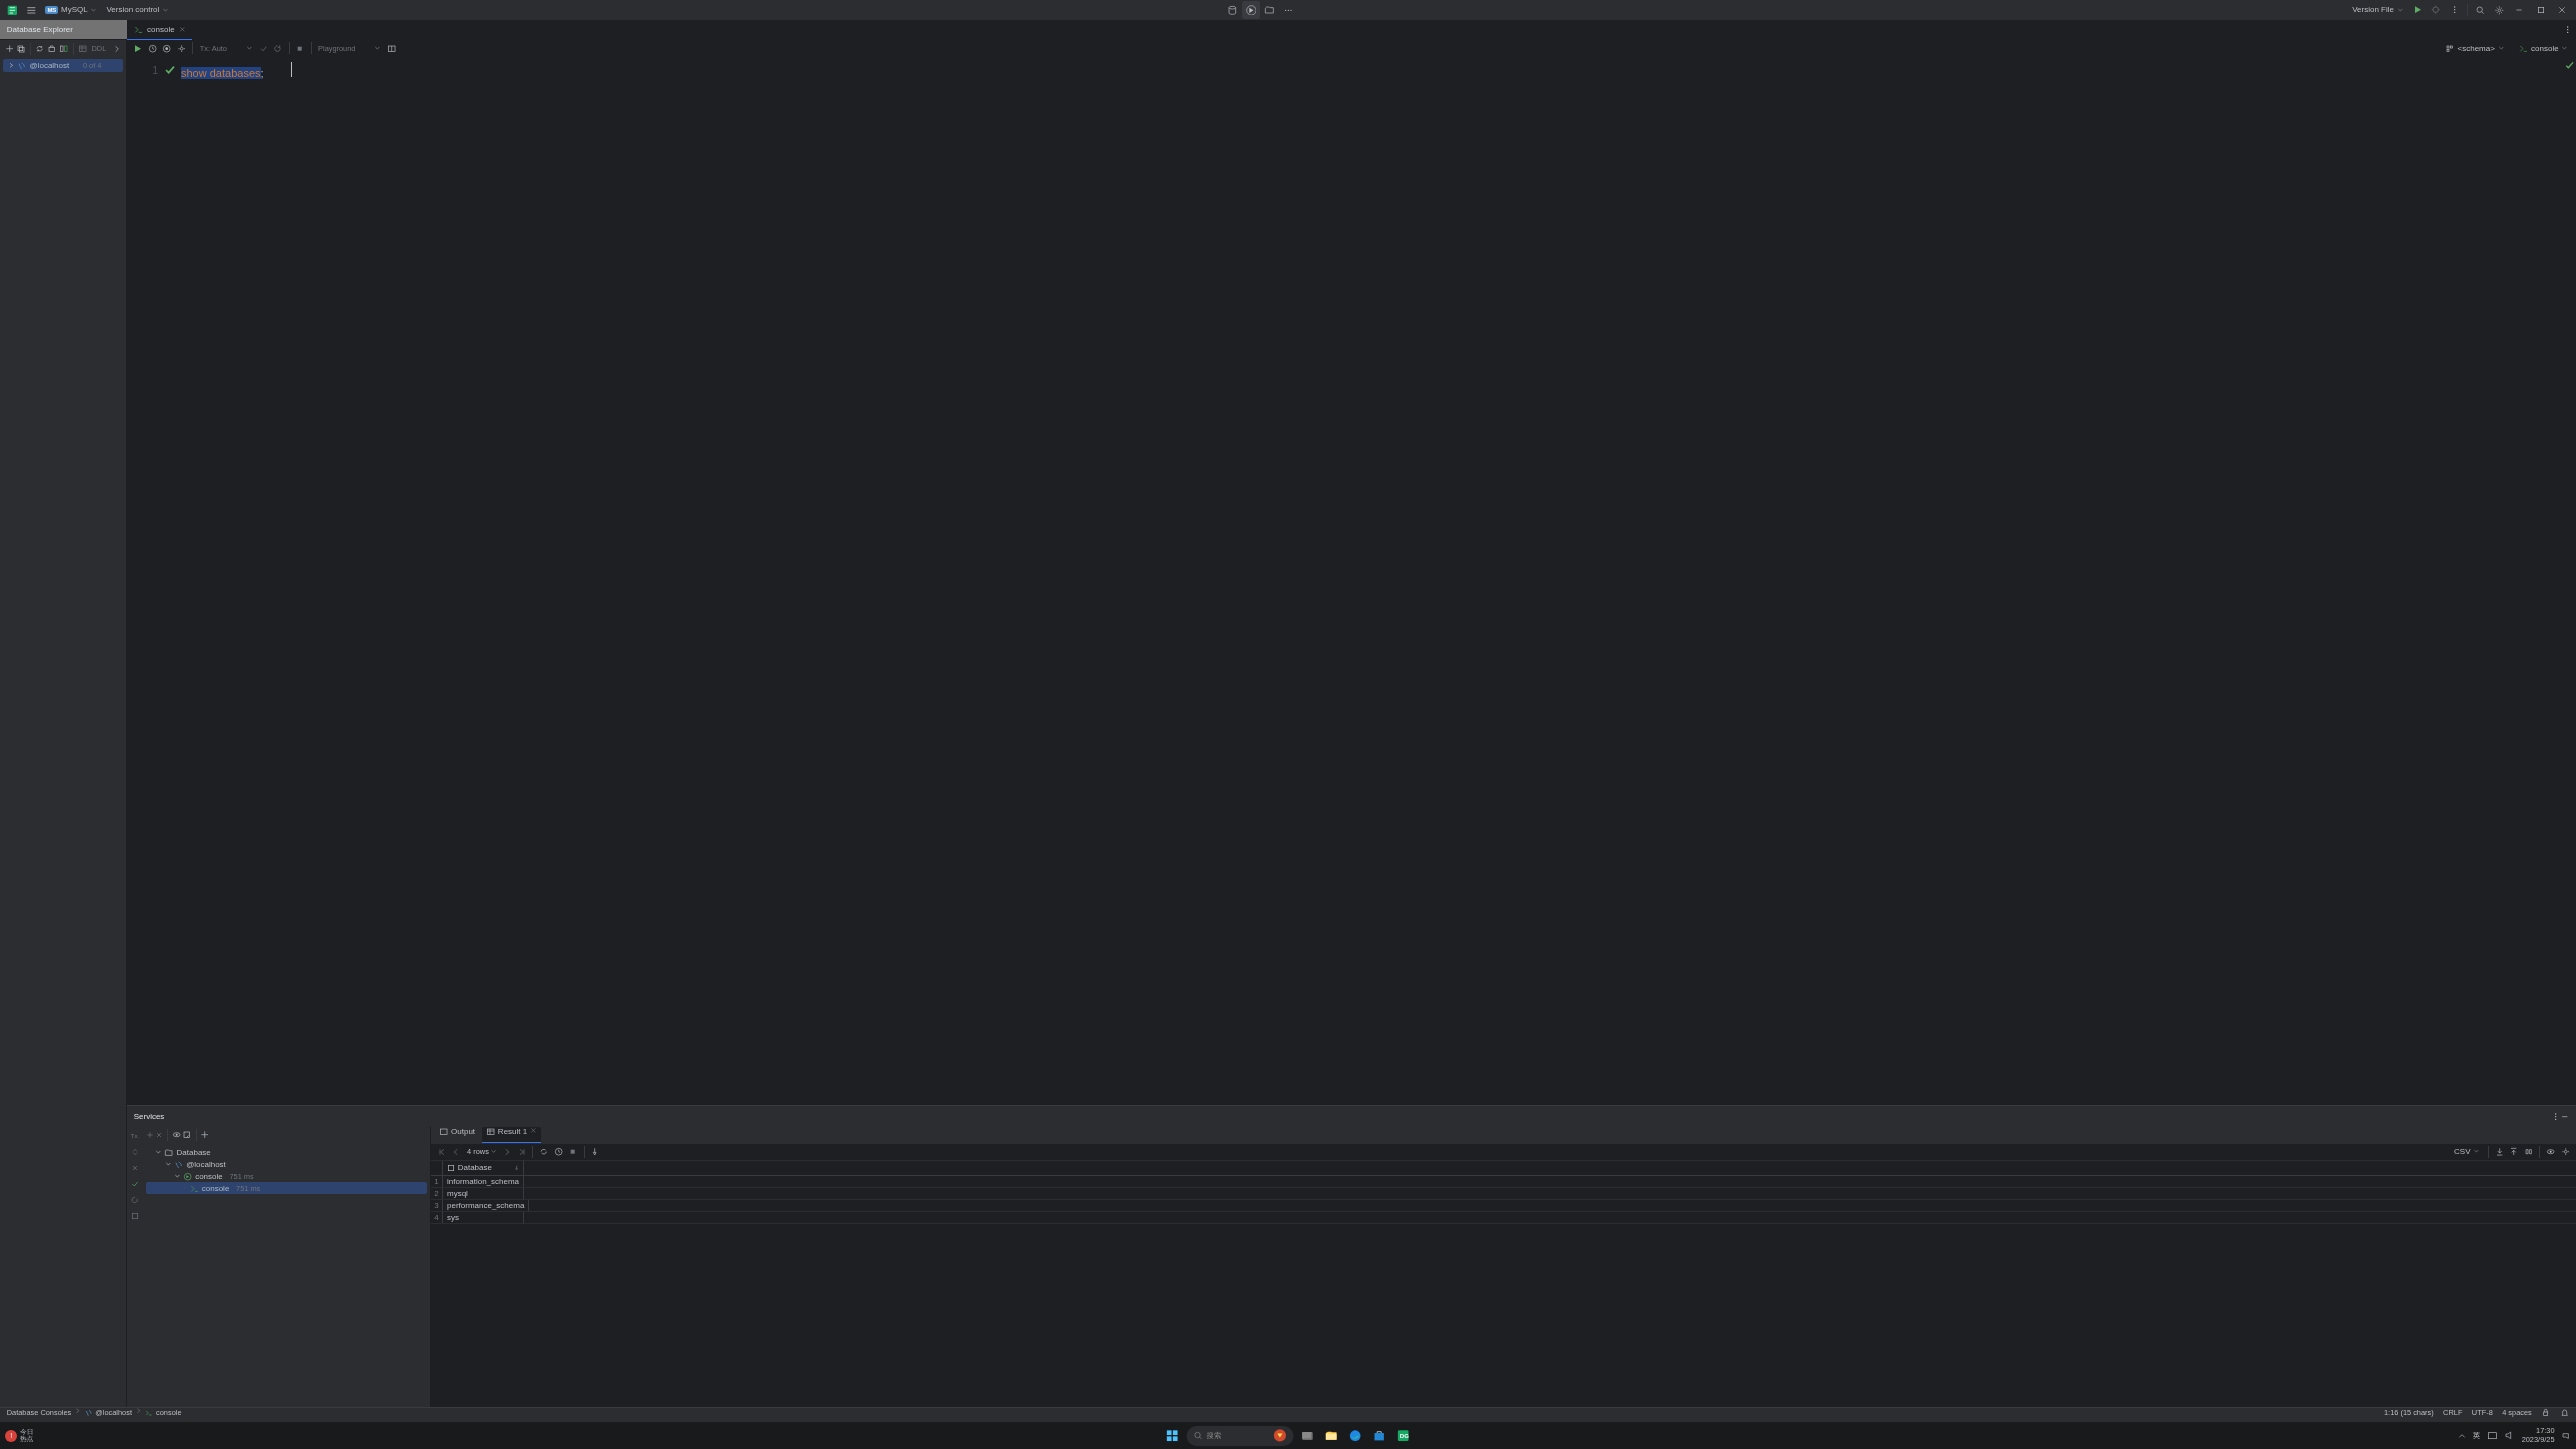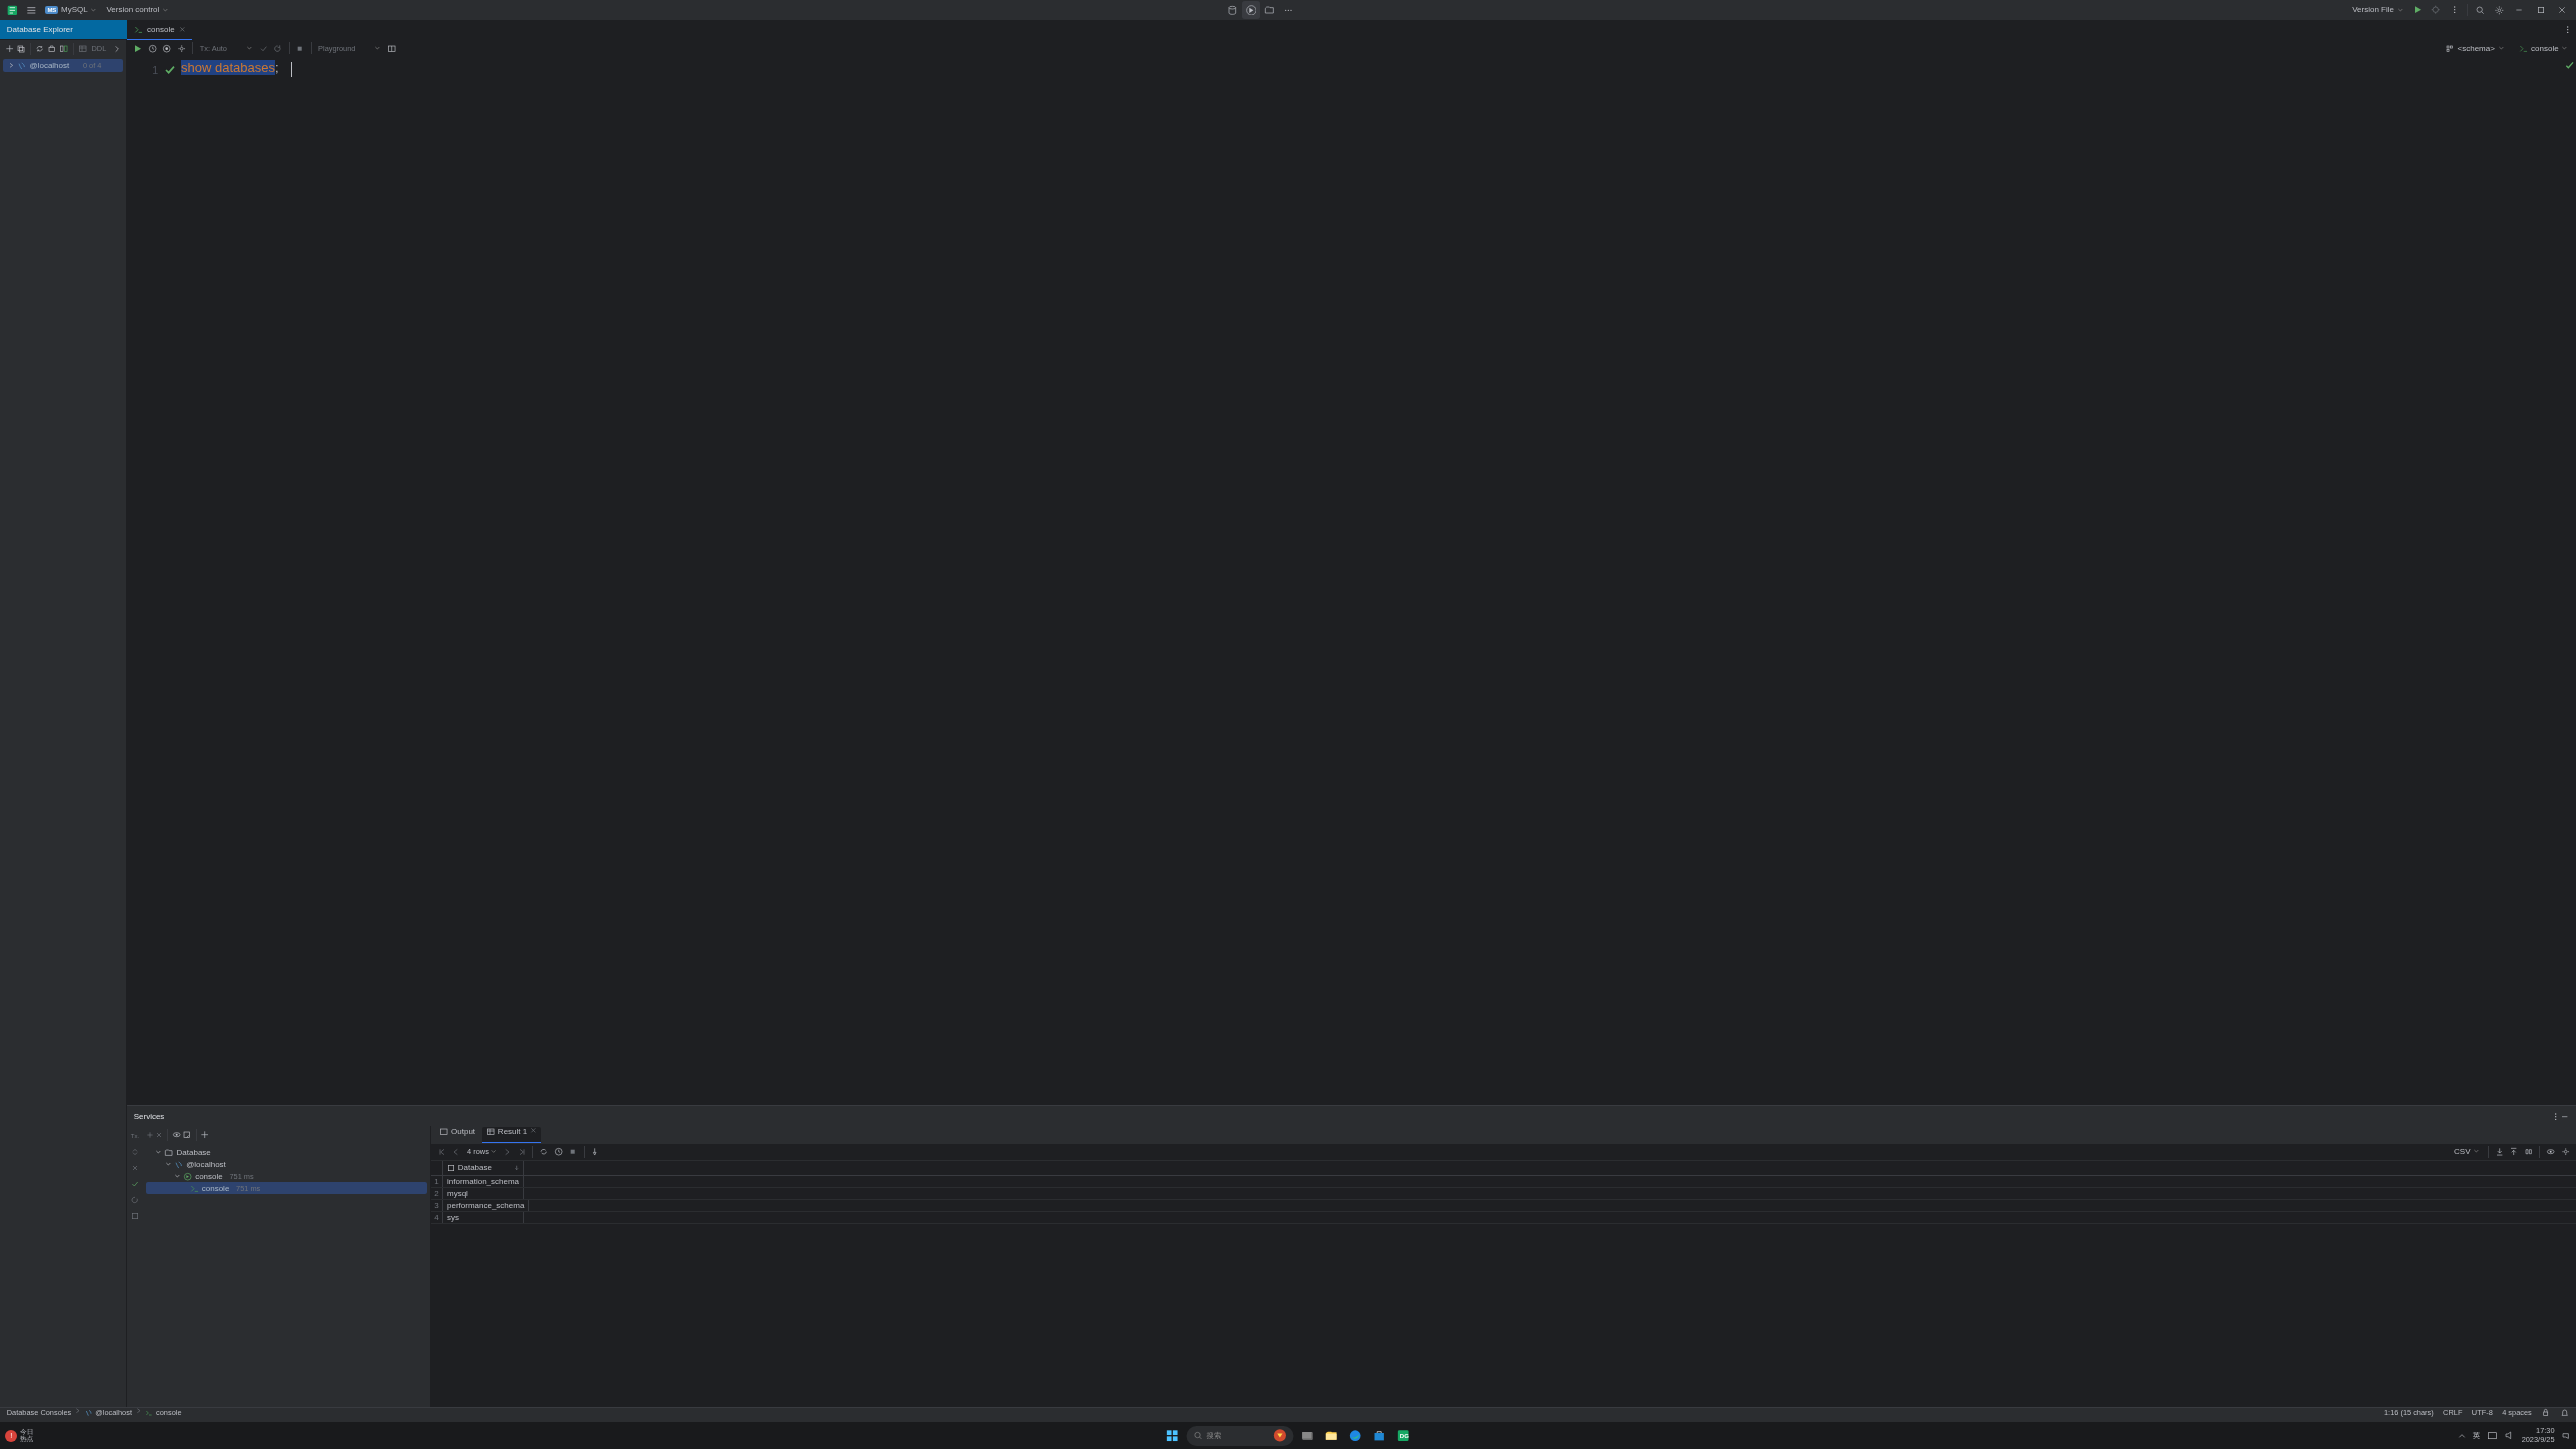--- a/index.html
+++ b/index.html
@@ -13,21 +13,21 @@
 .db-type{display:flex;align-items:center;gap:2.7px;padding:0 4px;height:17.4px;border-radius:2.7px;cursor:pointer}
 .ms-badge{background:#4c8bca;color:#fff;font-size:6px;font-weight:600;padding:0.7px 2px;border-radius:2px}
 .spacer{flex:1}
 .run-config{display:flex;align-items:center;gap:2.7px;padding:0 4px;height:17.4px;border-radius:2.7px;cursor:pointer}
 .play-green{color:#5fad65}
 .vsep{width:0.7px;height:12px;background:#393b40;margin:0 2.7px}
 .win-btn{width:20px;height:20px;display:flex;align-items:center;justify-content:center;cursor:pointer}
 
 
 .tabs-row{height:20px;background:#1e1f22;border-bottom:0.7px solid #1e1f22;display:flex}
-.side-title{width:127px;background:#0369a1;display:flex;align-items:center;padding:0 6.7px;font-size:8px;font-weight:500;color:#dfe1e5}
+.side-title{width:127px;background:#737373;display:flex;align-items:center;padding:0 6.7px;font-size:8px;font-weight:500;color:#dfe1e5}
 .file-tab{height:20px;display:flex;align-items:center;gap:4px;padding:0 6.7px;background:#1e1f22;border-bottom:1.3px solid #3574f0;font-size:8px;cursor:pointer}
 .tabs-extra{flex:1;display:flex;align-items:center;justify-content:flex-end;padding-right:4px}
 
 
 .middle{flex:1;display:flex;overflow:hidden}
 .sidebar{width:127px;background:#2b2d30;display:flex;flex-direction:column;border-right:0.7px solid #1e1f22}
 .side-toolbar{height:17.4px;display:flex;align-items:center;padding:0 4px;gap:1.3px;font-size:7.4px}
 .side-toolbar .sbtn{width:13.4px;height:13.4px;display:flex;align-items:center;justify-content:center;border-radius:2px;cursor:pointer}
 .ddl-txt{color:#6f737a;font-size:7.4px;padding:0 2.7px}
 .tree{padding:1.3px 0;font-size:8px}
@@ -41,21 +41,21 @@
 .editor-toolbar .ebtn{height:13.4px;min-width:13.4px;display:flex;align-items:center;justify-content:center;padding:0 1.3px;border-radius:2px;cursor:pointer}
 .tx-label{color:#6f737a;padding:0 2.7px;display:flex;align-items:center;gap:19px}
 .tb-right{margin-left:auto;display:flex;align-items:center;gap:1.3px}
 .schema-pill{display:flex;align-items:center;gap:2.7px;padding:0 4px;height:14.8px;color:#bcbec4;font-size:8px;cursor:pointer;border-radius:2px}
 
 .editor-body{flex:1;display:flex;background:#1e1f22;position:relative;font-family:"JetBrains Mono",Consolas,monospace}
 .gutter{width:54px;display:flex;flex-direction:column;color:#4b5059;text-align:right;padding-top:2.7px}
 .gutter-row{height:19px;display:flex;align-items:center;justify-content:flex-end;gap:5.4px;padding-right:5.4px;font-size:10.7px}
 .gutter-check{color:#5fad65}
 .code{flex:1;padding-top:2.7px;position:relative}
-.code-line{height:19px;display:flex;align-items:flex-start;font-size:13px}
+.code-line{height:19px;display:flex;align-items:flex-end;font-size:11px}
 .sql-kw{color:#cc7832}
 .sql-text{color:#bcbec4}
 .sel{background:#214283;color:#a9b7c6}
 .cursor{position:absolute;width:0.7px;height:14.8px;background:#bcbec4;top:4.7px;left:110px}
 .editor-right-gutter{width:13.4px;padding-top:4px}
 .ok-mark{width:9.4px;height:9.4px;color:#5fad65;margin:0 auto}
 
 
 .services{height:302px;display:flex;flex-direction:column;border-top:0.7px solid #393b40;background:#2b2d30}
 .svc-header{height:20px;display:flex;align-items:center;padding:0 6.7px;font-size:8px;color:#dfe1e5}

